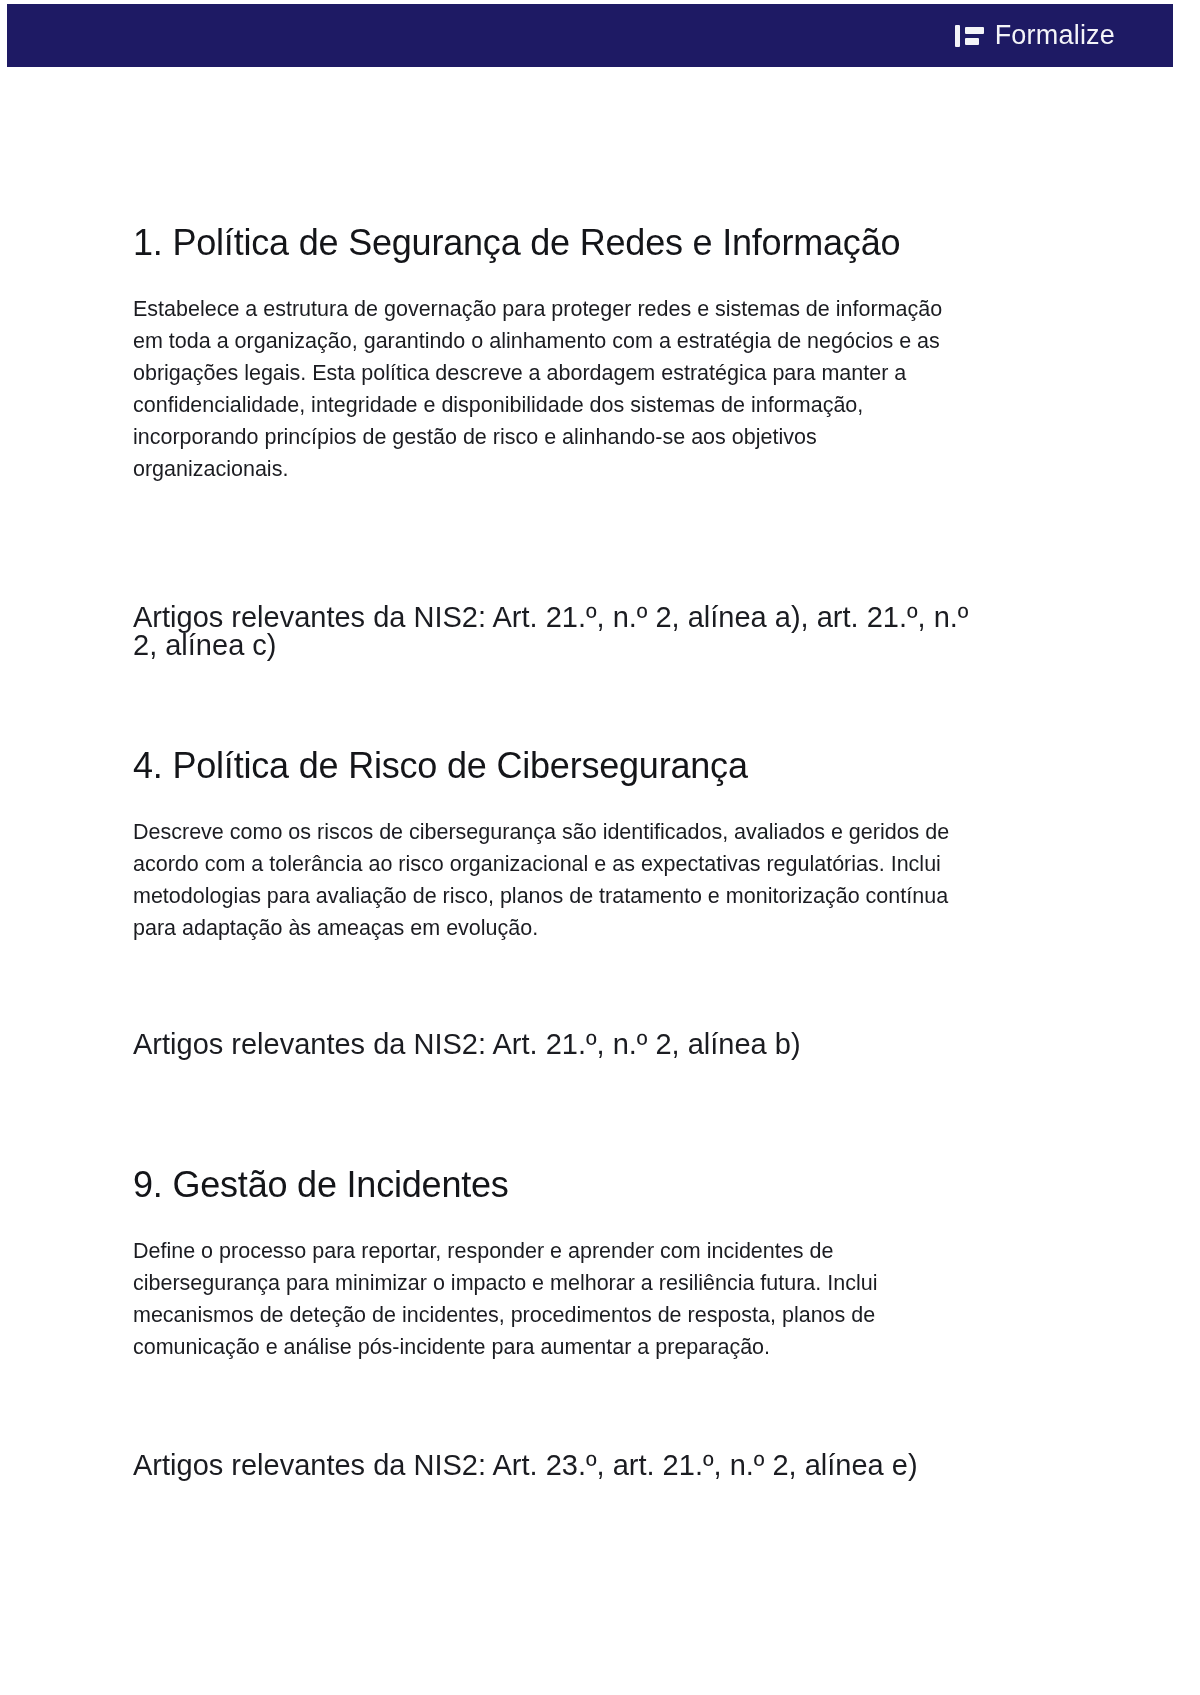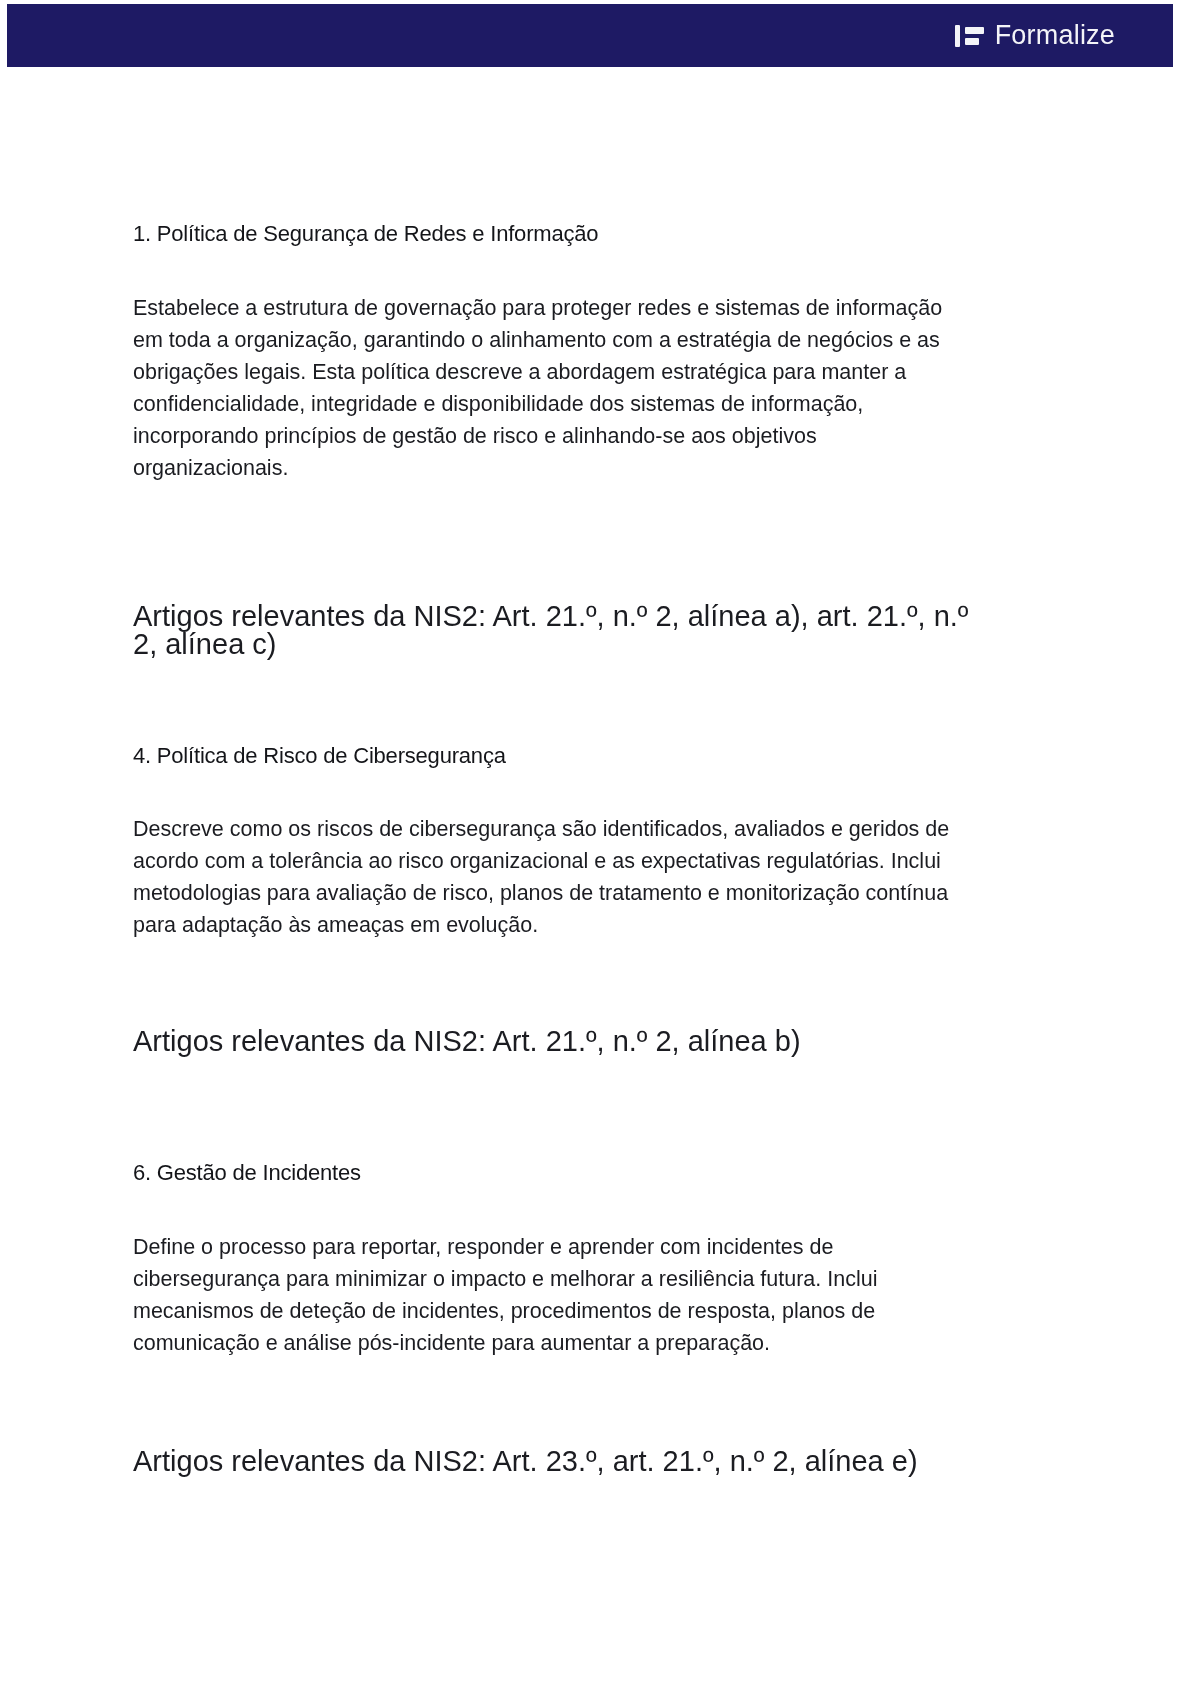--- a/index.html
+++ b/index.html
@@ -68,31 +68,31 @@
   }
   
   .content {
     position: absolute;
     left: 133px;
     top: 70px;
     width: 840px;
     color: #191a1e;
   }
   .section-heading {
-    font-size: 22px;
+    font-size: 36px;
     font-weight: 500;
     color: #141519;
     letter-spacing: -0.2px;
     line-height: 1.25;
   }
   .section:nth-of-type(1) .section-heading { margin-top: 150px; }
   .section:nth-of-type(2) .section-heading { margin-top: 84px; }
   .section:nth-of-type(3) .section-heading { margin-top: 104px; }
   .section-body {
-    margin-top: 44px;
+    margin-top: 28px;
     font-size: 21.5px;
     line-height: 32px;
     color: #1b1c21;
     max-width: 840px;
   }
   .section-articles {
     font-size: 29px;
     line-height: 28px;
     color: #1b1c21;
   }
@@ -124,19 +124,19 @@
       <p class="section-articles">Artigos relevantes da NIS2: Art. 21.º, n.º 2, alínea a), art. 21.º, n.º 2, alínea c)</p>
     </section>
 
     <section class="section">
       <h1 class="section-heading">4. Política de Risco de Cibersegurança</h1>
       <p class="section-body">Descreve como os riscos de cibersegurança são identificados, avaliados e geridos de acordo com a tolerância ao risco organizacional e as expectativas regulatórias. Inclui metodologias para avaliação de risco, planos de tratamento e monitorização contínua para adaptação às ameaças em evolução.</p>
       <p class="section-articles">Artigos relevantes da NIS2: Art. 21.º, n.º 2, alínea b)</p>
     </section>
 
     <section class="section">
-      <h1 class="section-heading">6. Gestão de Incidentes</h1>
+      <h1 class="section-heading">9. Gestão de Incidentes</h1>
       <p class="section-body">Define o processo para reportar, responder e aprender com incidentes de cibersegurança para minimizar o impacto e melhorar a resiliência futura. Inclui mecanismos de deteção de incidentes, procedimentos de resposta, planos de comunicação e análise pós-incidente para aumentar a preparação.</p>
       <p class="section-articles">Artigos relevantes da NIS2: Art. 23.º, art. 21.º, n.º 2, alínea e)</p>
     </section>
 
   </main>
 </div>
 
 </body></html>

